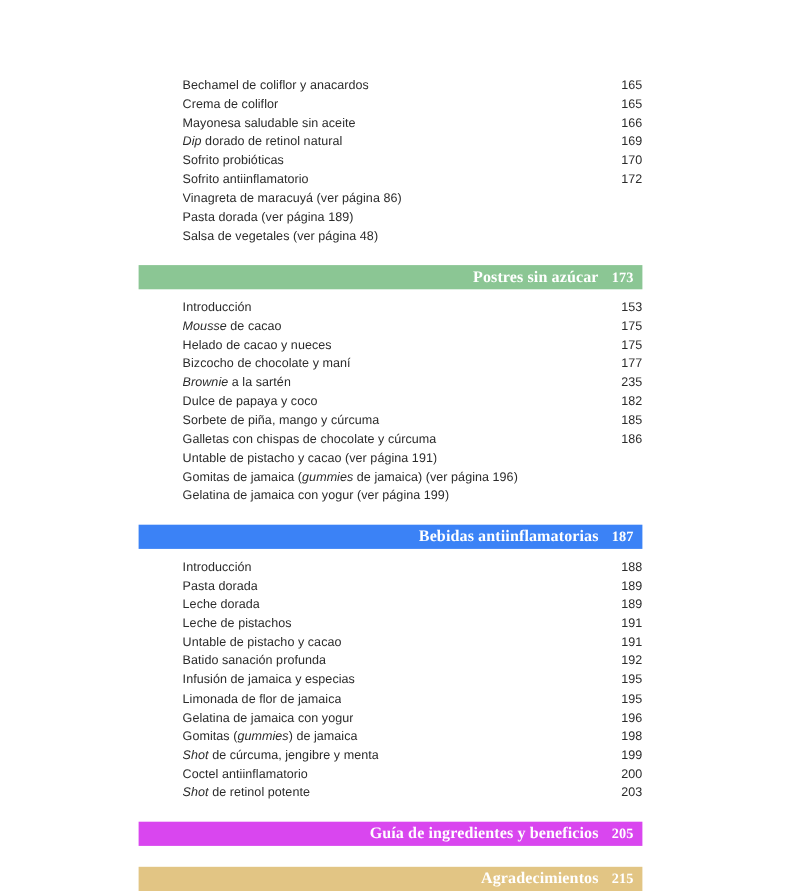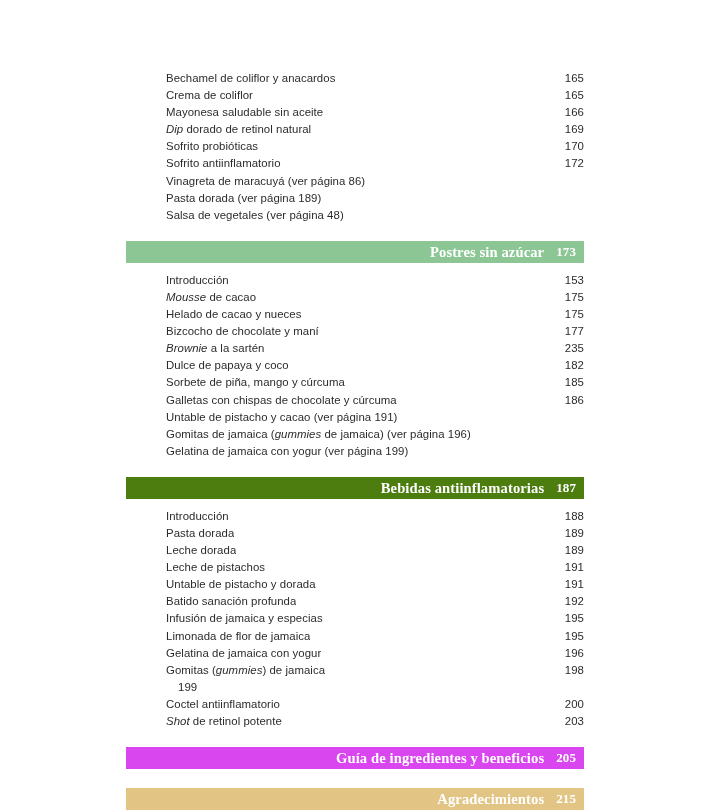--- a/index.html
+++ b/index.html
@@ -84,21 +84,21 @@
     overflow: hidden;
     text-overflow: clip;
   }
   .section-bar .bar-page {
     flex: 0 0 auto;
     font-size: 13px;
     padding-left: 12px;
   }
 
   .bar-green  { background: #8bc694; }
-  .bar-brown  { background: #4d7c0f; }
+  .bar-brown  { background: #3b82f6; }
   .bar-gold   { background: #d946ef; }
   .bar-lgold  { background: #e2c584; }
 
   
   .block { margin: 0; padding: 0; }
   .gap-before-bar { height: 17px; }
   .gap-after-bar  { height: 9px; }
   .gap-between-gold { height: 19px; }
 </style>
 </head>
@@ -218,21 +218,21 @@
           </li>
           <li class="entry">
             <span class="entry-title">Leche dorada</span>
             <span class="entry-page">189</span>
           </li>
           <li class="entry">
             <span class="entry-title">Leche de pistachos</span>
             <span class="entry-page">191</span>
           </li>
           <li class="entry">
-            <span class="entry-title">Untable de pistacho y dorada</span>
+            <span class="entry-title">Untable de pistacho y cacao</span>
             <span class="entry-page">191</span>
           </li>
           <li class="entry">
             <span class="entry-title">Batido sanación profunda</span>
             <span class="entry-page">192</span>
           </li>
           <li class="entry">
             <span class="entry-title">Infusión de jamaica y especias</span>
             <span class="entry-page">195</span>
           </li>
@@ -242,20 +242,21 @@
           </li>
           <li class="entry">
             <span class="entry-title">Gelatina de jamaica con yogur</span>
             <span class="entry-page">196</span>
           </li>
           <li class="entry">
             <span class="entry-title">Gomitas (<i>gummies</i>) de jamaica</span>
             <span class="entry-page">198</span>
           </li>
           <li class="entry">
+            <span class="entry-title"><i>Shot</i> de cúrcuma, jengibre y menta</span>
             <span class="entry-page">199</span>
           </li>
           <li class="entry">
             <span class="entry-title">Coctel antiinflamatorio</span>
             <span class="entry-page">200</span>
           </li>
           <li class="entry">
             <span class="entry-title"><i>Shot</i> de retinol potente</span>
             <span class="entry-page">203</span>
           </li>

